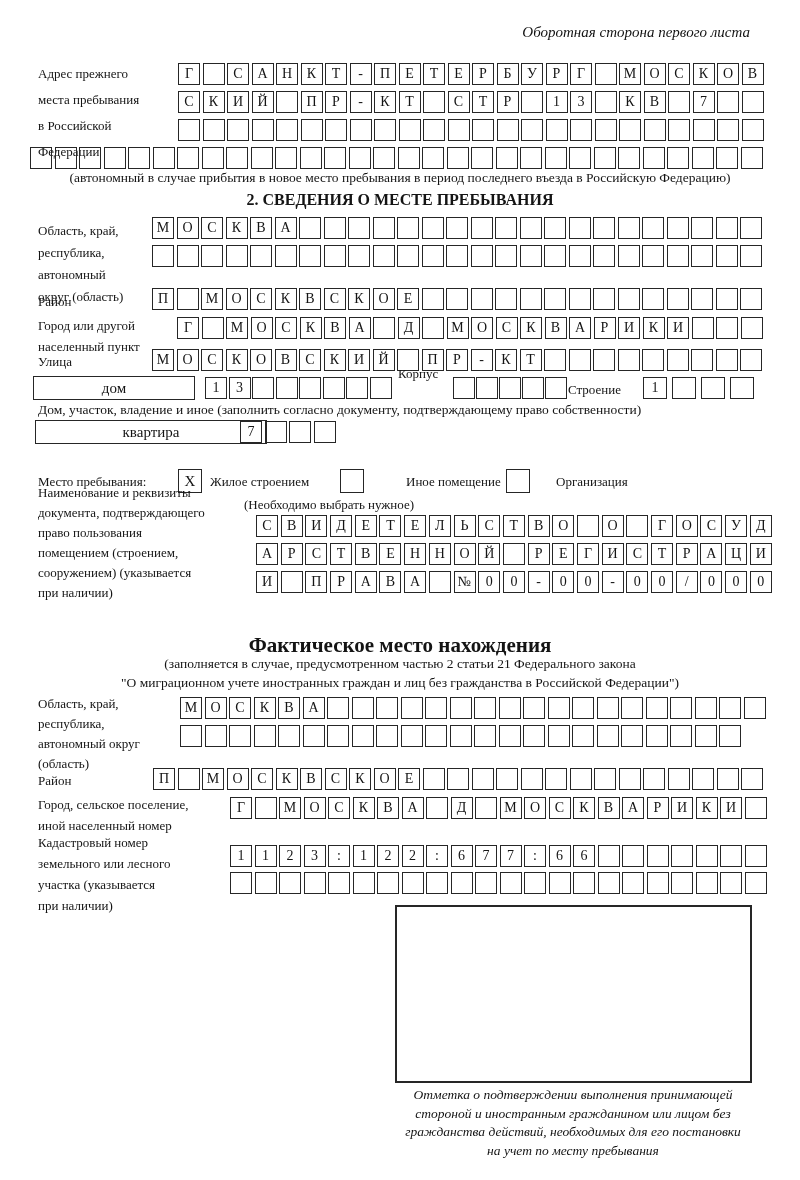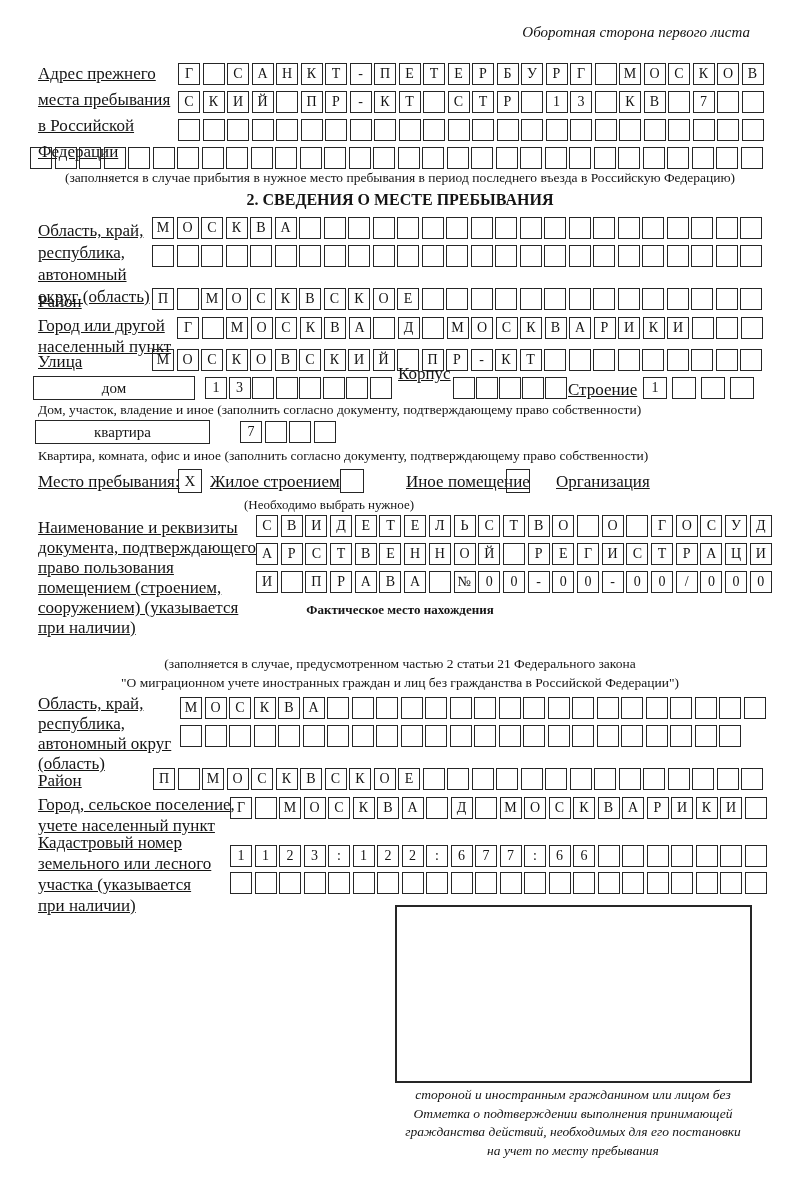--- a/index.html
+++ b/index.html
@@ -1,19 +1,19 @@
 <!DOCTYPE html>
 <html><head>
 <meta charset="utf-8">
 <style>
   html,body{margin:0;padding:0;background:#ffffff;}
   .page{position:relative;width:800px;height:1180px;background:#fff;
         font-family:"Liberation Serif","DejaVu Serif",serif;color:#141414;overflow:hidden;}
   .abs{position:absolute;font-style:italic;}
-  .lbl{position:absolute;font-size:17px;line-height:22px;text-decoration:underline;}
+  .lbl{position:absolute;font-size:13px;line-height:22px;}
   .note{position:absolute;font-size:13.5px;}
   .center{left:0;width:800px;text-align:center;}
   .hdr{position:absolute;font-weight:bold;}
   .row{position:absolute;display:flex;}
   .cell{box-sizing:border-box;flex:0 0 auto;width:22px;height:22px;border:1.6px solid #262626;
         margin-right:2.5px;display:flex;align-items:center;justify-content:center;
         font-size:14px;}
   .row.docgrid .cell{margin-right:2.7px;}
   .row.dom1 .cell{margin-right:1.5px;}
   .row.dom2 .cell{margin-right:1px;}
@@ -141,21 +141,21 @@
       <span class="cell"></span>
       <span class="cell"></span>
       <span class="cell"></span>
       <span class="cell"></span>
       <span class="cell"></span>
       <span class="cell"></span>
       <span class="cell"></span>
       <span class="cell"></span>
       <span class="cell"></span>
     </div>
-  <div class="note center" style="top:170px;">(заполняется в случае прибытия в нужное место пребывания в период последнего въезда в Российскую Федерацию)</div>
+  <div class="note center" style="top:170px;">(автономный в случае прибытия в новое место пребывания в период последнего въезда в Российскую Федерацию)</div>
 
   <div class="hdr center" style="position:absolute;top:191px;font-size:16px;">2. СВЕДЕНИЯ О МЕСТЕ ПРЕБЫВАНИЯ</div>
 
   <div class="lbl lines" style="left:38px;top:220px;line-height:22px;">
       <div>Область, край,</div>
       <div>республика,</div>
       <div>автономный</div>
       <div>округ (область)</div>
     </div>
   <div class="row" style="left:152px;top:217px;">
@@ -323,39 +323,38 @@
     </div>
   <div class="lbl" style="left:568px;top:379px;">Строение</div>
   <div class="row dom3" style="left:643px;top:377px;">
       <span class="cell">1</span>
       <span class="cell"></span>
       <span class="cell"></span>
       <span class="cell"></span>
     </div>
   <div class="note" style="left:38px;top:402px;">Дом, участок, владение и иное (заполнить согласно документу, подтверждающему право собственности)</div>
 
-  <div class="box-label" style="left:35px;top:420px;width:175px;">квартира</div>
+  <div class="box-label" style="left:35px;top:420px;width:232px;">квартира</div>
   <div class="row" style="left:240px;top:421px;">
       <span class="cell">7</span>
       <span class="cell"></span>
       <span class="cell"></span>
       <span class="cell"></span>
     </div>
-  <div class="note" style="left:38px;top:448px;">Квартира, комната, офис и иное (заполнить согласно документу, подтверждающему право собственности)</div>
 
   <div class="lbl" style="left:38px;top:471px;">Место пребывания:</div>
   <div class="checkbox" style="left:178px;top:469px;">X</div>
   <div class="lbl" style="left:210px;top:471px;">Жилое строением</div>
   <div class="checkbox" style="left:340px;top:469px;"></div>
   <div class="lbl" style="left:378px;top:471px;margin-left:28px;">Иное помещение</div>
   <div class="checkbox" style="left:506px;top:469px;"></div>
   <div class="lbl" style="left:556px;top:471px;">Организация</div>
   <div class="note" style="left:244px;top:497px;font-size:13px;">(Необходимо выбрать нужное)</div>
 
-  <div class="lbl lines" style="left:38px;top:518px;line-height:20px;">
+  <div class="lbl lines" style="left:38px;top:483px;line-height:20px;">
       <div>Наименование и реквизиты</div>
       <div>документа, подтверждающего</div>
       <div>право пользования</div>
       <div>помещением (строением,</div>
       <div>сооружением) (указывается</div>
       <div>при наличии)</div>
     </div>
   <div class="row docgrid" style="left:256px;top:515px;">
       <span class="cell">С</span>
       <span class="cell">В</span>
@@ -419,21 +418,21 @@
       <span class="cell">0</span>
       <span class="cell">-</span>
       <span class="cell">0</span>
       <span class="cell">0</span>
       <span class="cell">/</span>
       <span class="cell">0</span>
       <span class="cell">0</span>
       <span class="cell">0</span>
     </div>
 
-  <div class="hdr center" style="position:absolute;top:602px;font-size:13px;">Фактическое место нахождения</div>
+  <div class="hdr center" style="position:absolute;top:633px;font-size:21px;">Фактическое место нахождения</div>
   <div class="note center" style="top:656px;">(заполняется в случае, предусмотренном частью 2 статьи 21 Федерального закона</div>
   <div class="note center" style="top:675px;">"О миграционном учете иностранных граждан и лиц без гражданства в Российской Федерации")</div>
 
   <div class="lbl lines" style="left:38px;top:694px;line-height:20px;">
       <div>Область, край,</div>
       <div>республика,</div>
       <div>автономный округ</div>
       <div>(область)</div>
     </div>
   <div class="row" style="left:180px;top:697px;">
@@ -512,21 +511,21 @@
       <span class="cell"></span>
       <span class="cell"></span>
       <span class="cell"></span>
       <span class="cell"></span>
       <span class="cell"></span>
       <span class="cell"></span>
     </div>
 
   <div class="lbl lines" style="left:38px;top:794px;line-height:21px;">
       <div>Город, сельское поселение,</div>
-      <div>учете населенный пункт</div>
+      <div>иной населенный номер</div>
     </div>
   <div class="row" style="left:230px;top:797px;">
       <span class="cell">Г</span>
       <span class="cell"></span>
       <span class="cell">М</span>
       <span class="cell">О</span>
       <span class="cell">С</span>
       <span class="cell">К</span>
       <span class="cell">В</span>
       <span class="cell">А</span>
@@ -596,19 +595,19 @@
       <span class="cell"></span>
       <span class="cell"></span>
       <span class="cell"></span>
       <span class="cell"></span>
       <span class="cell"></span>
       <span class="cell"></span>
     </div>
 
   <div class="stamp-box" style="left:395px;top:905px;width:357px;height:178px;"></div>
   <div class="abs lines" style="left:373px;top:1086px;width:400px;text-align:center;font-size:13.5px;line-height:18.5px;">
+      <div>Отметка о подтверждении выполнения принимающей</div>
       <div>стороной и иностранным гражданином или лицом без</div>
-      <div>Отметка о подтверждении выполнения принимающей</div>
       <div>гражданства действий, необходимых для его постановки</div>
       <div>на учет по месту пребывания</div>
     </div>
 
 </div>
 
 </body></html>

